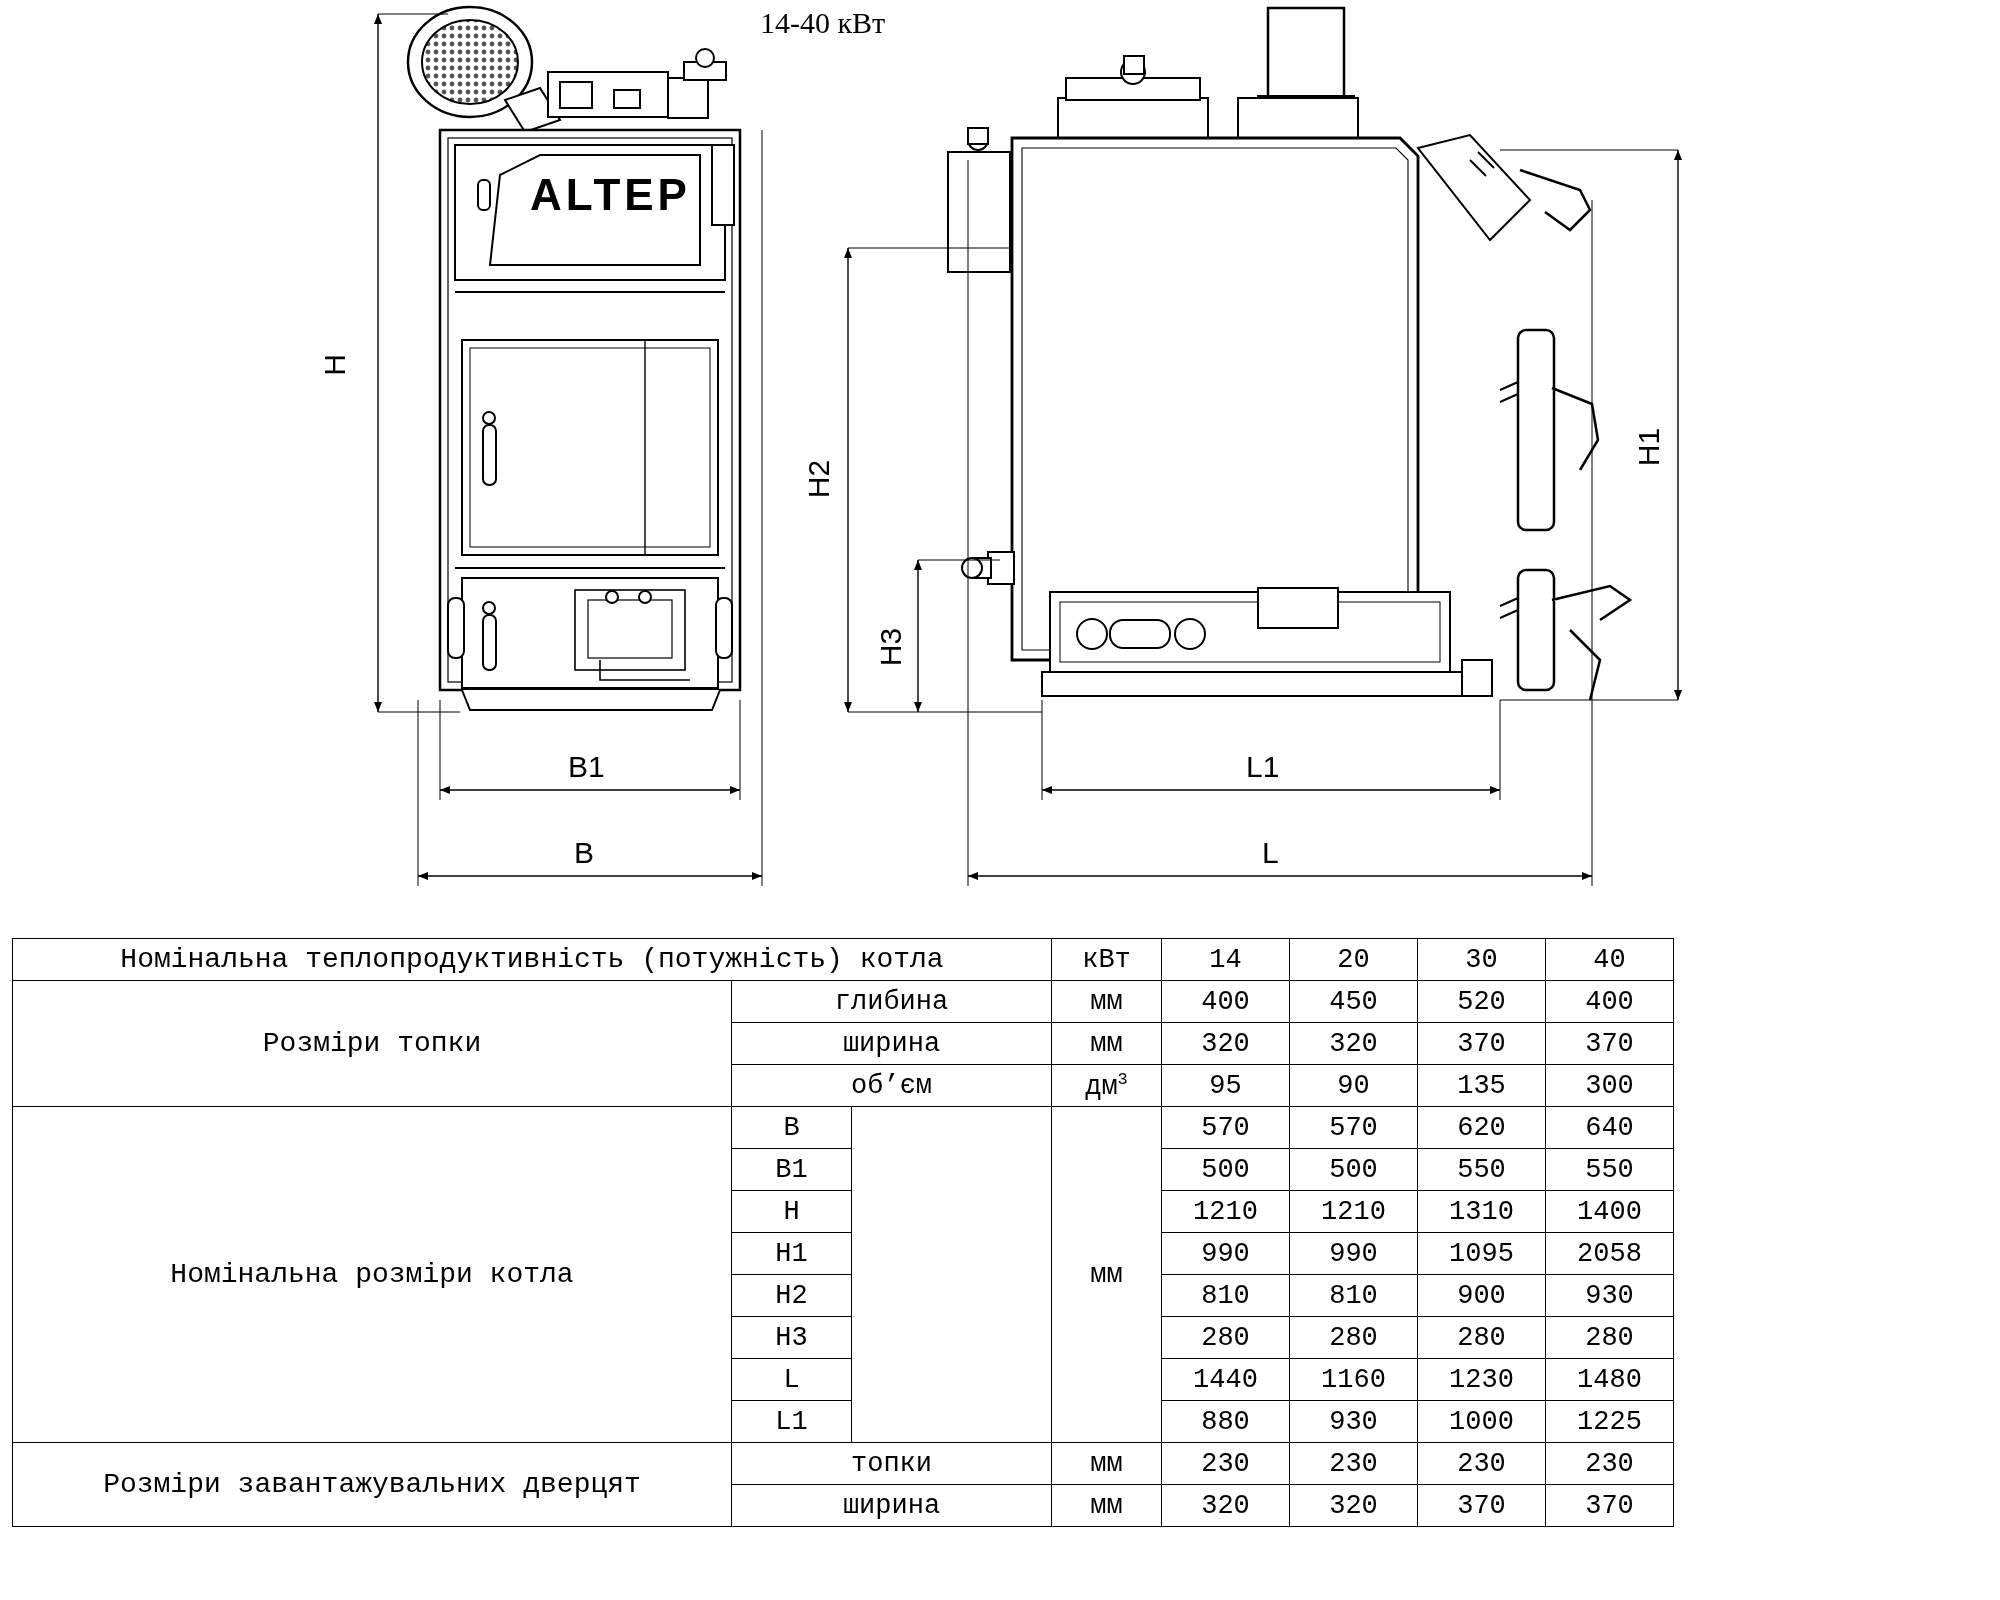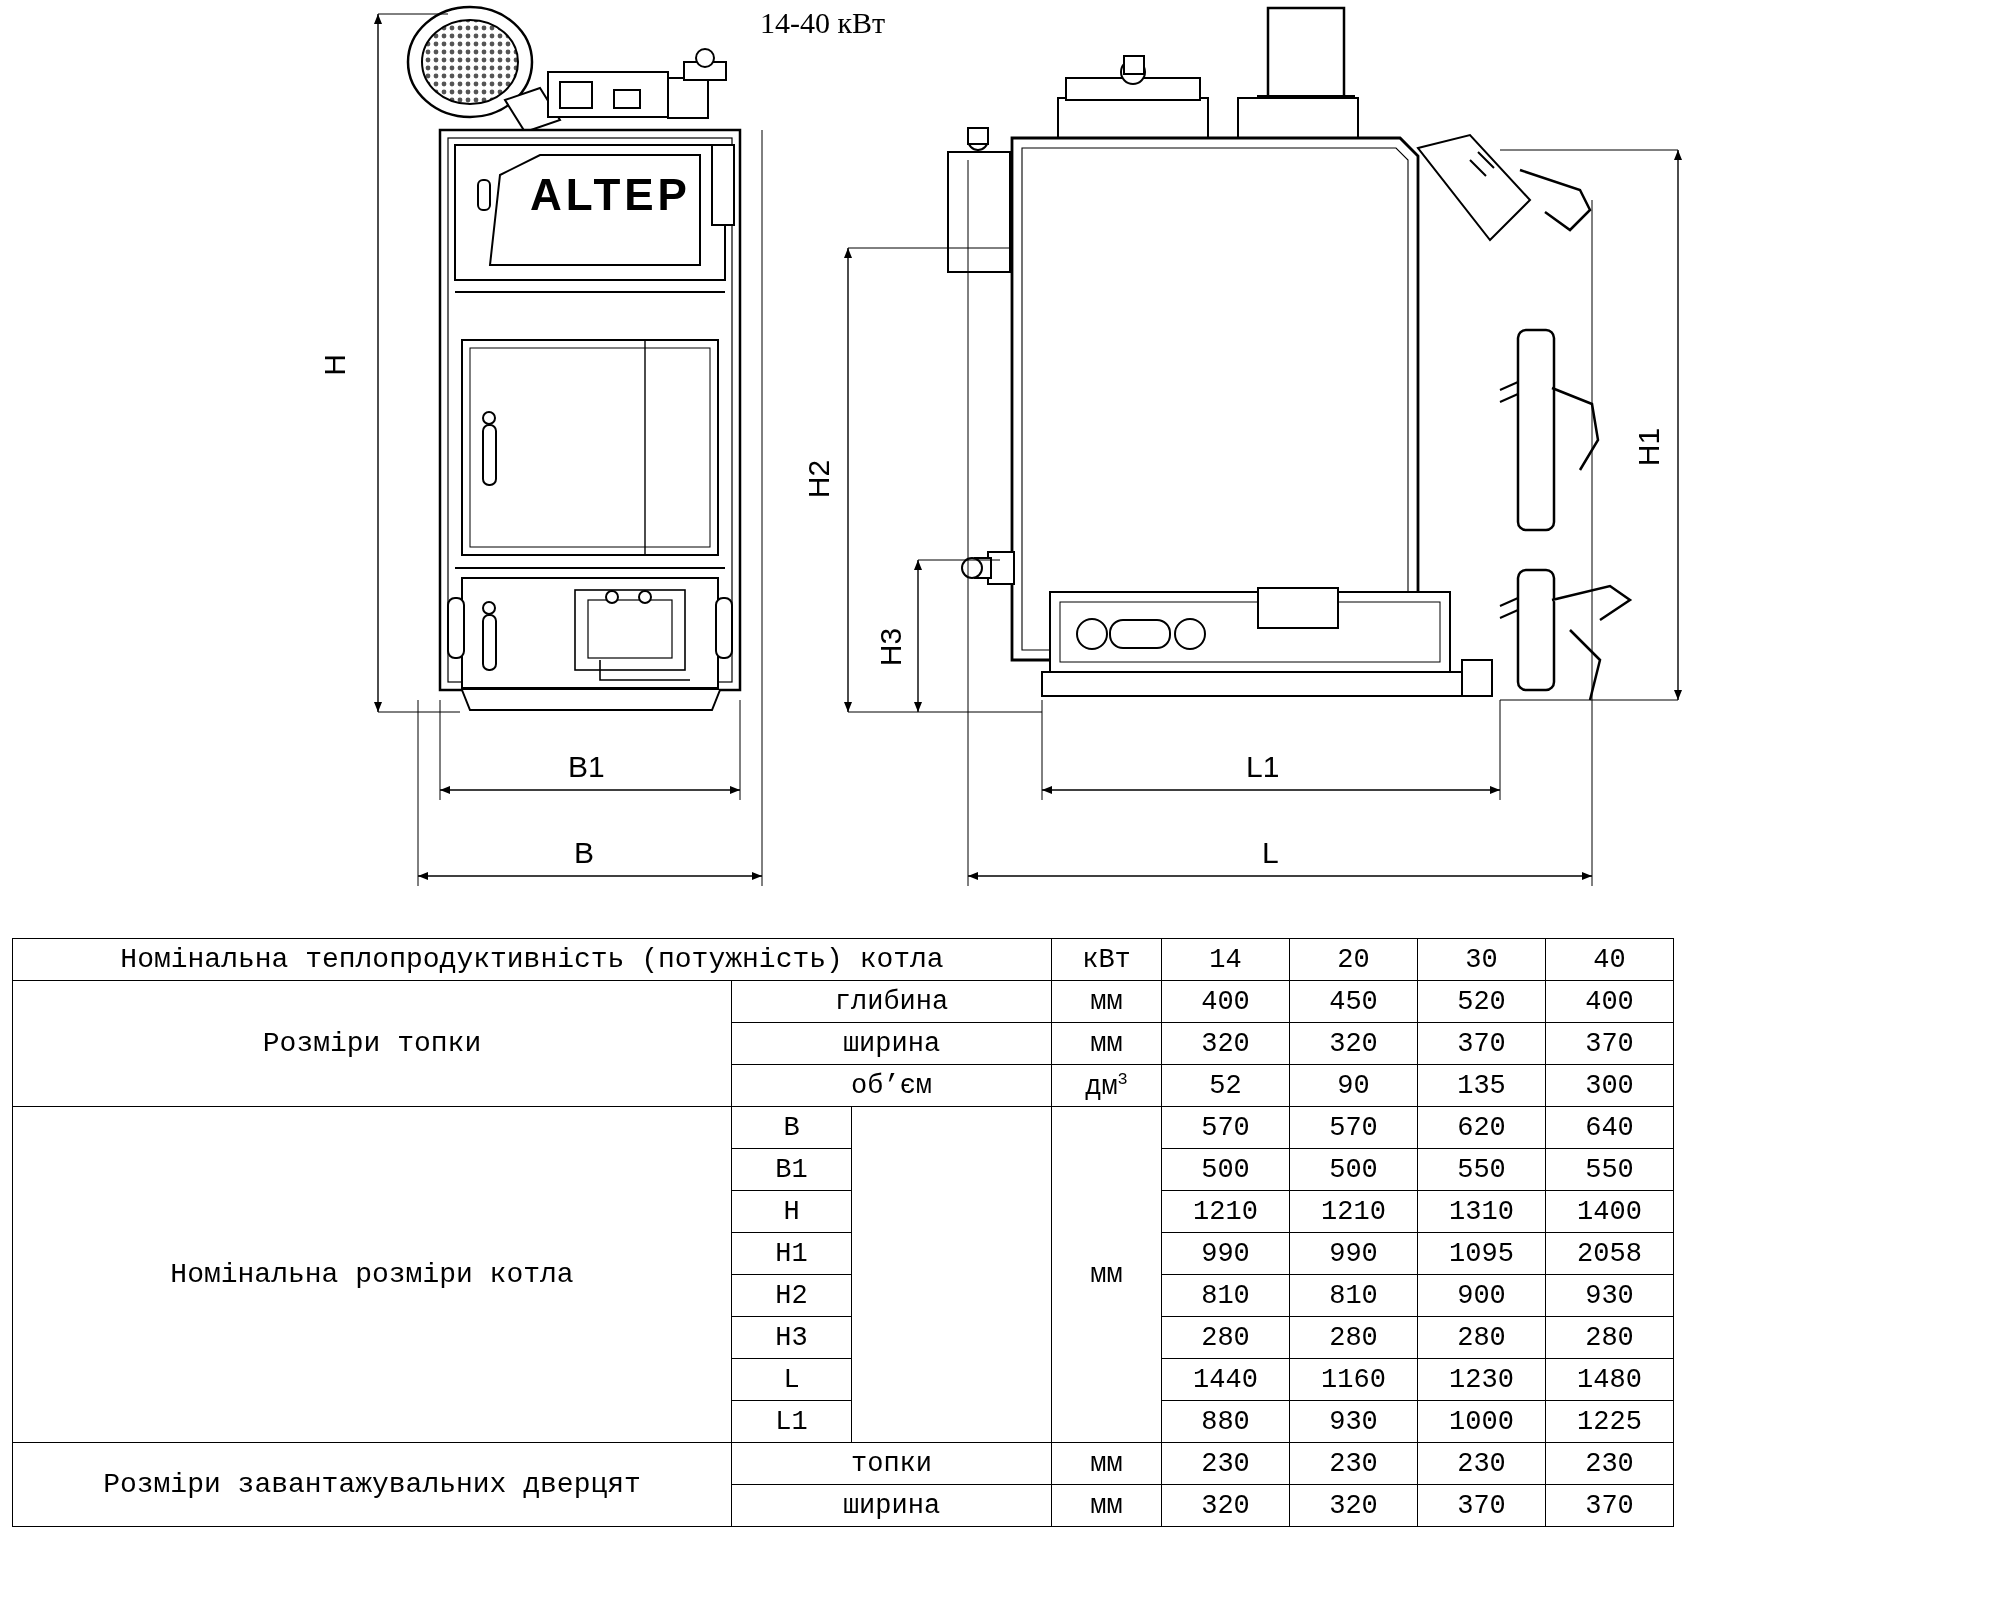--- a/index.html
+++ b/index.html
@@ -278,21 +278,21 @@
       <td class="unit">мм</td>
       <td class="val">320</td>
       <td class="val">320</td>
       <td class="val">370</td>
       <td class="val">370</td>
     </tr>
 
     <tr>
       <td class="subleft" colspan="2">об’єм</td>
       <td class="unit"><span>дм</span><sup>3</sup></td>
-      <td class="val">52</td>
+      <td class="val">95</td>
       <td class="val">90</td>
       <td class="val">135</td>
       <td class="val">300</td>
     </tr>
 
     <tr>
       <td class="left big-label" rowspan="8">Номінальна розміри котла</td>
       <td class="subleft" style="width:120px">B</td>
       <td rowspan="8" style="width:200px"></td>
       <td class="unit" rowspan="8">мм</td>

